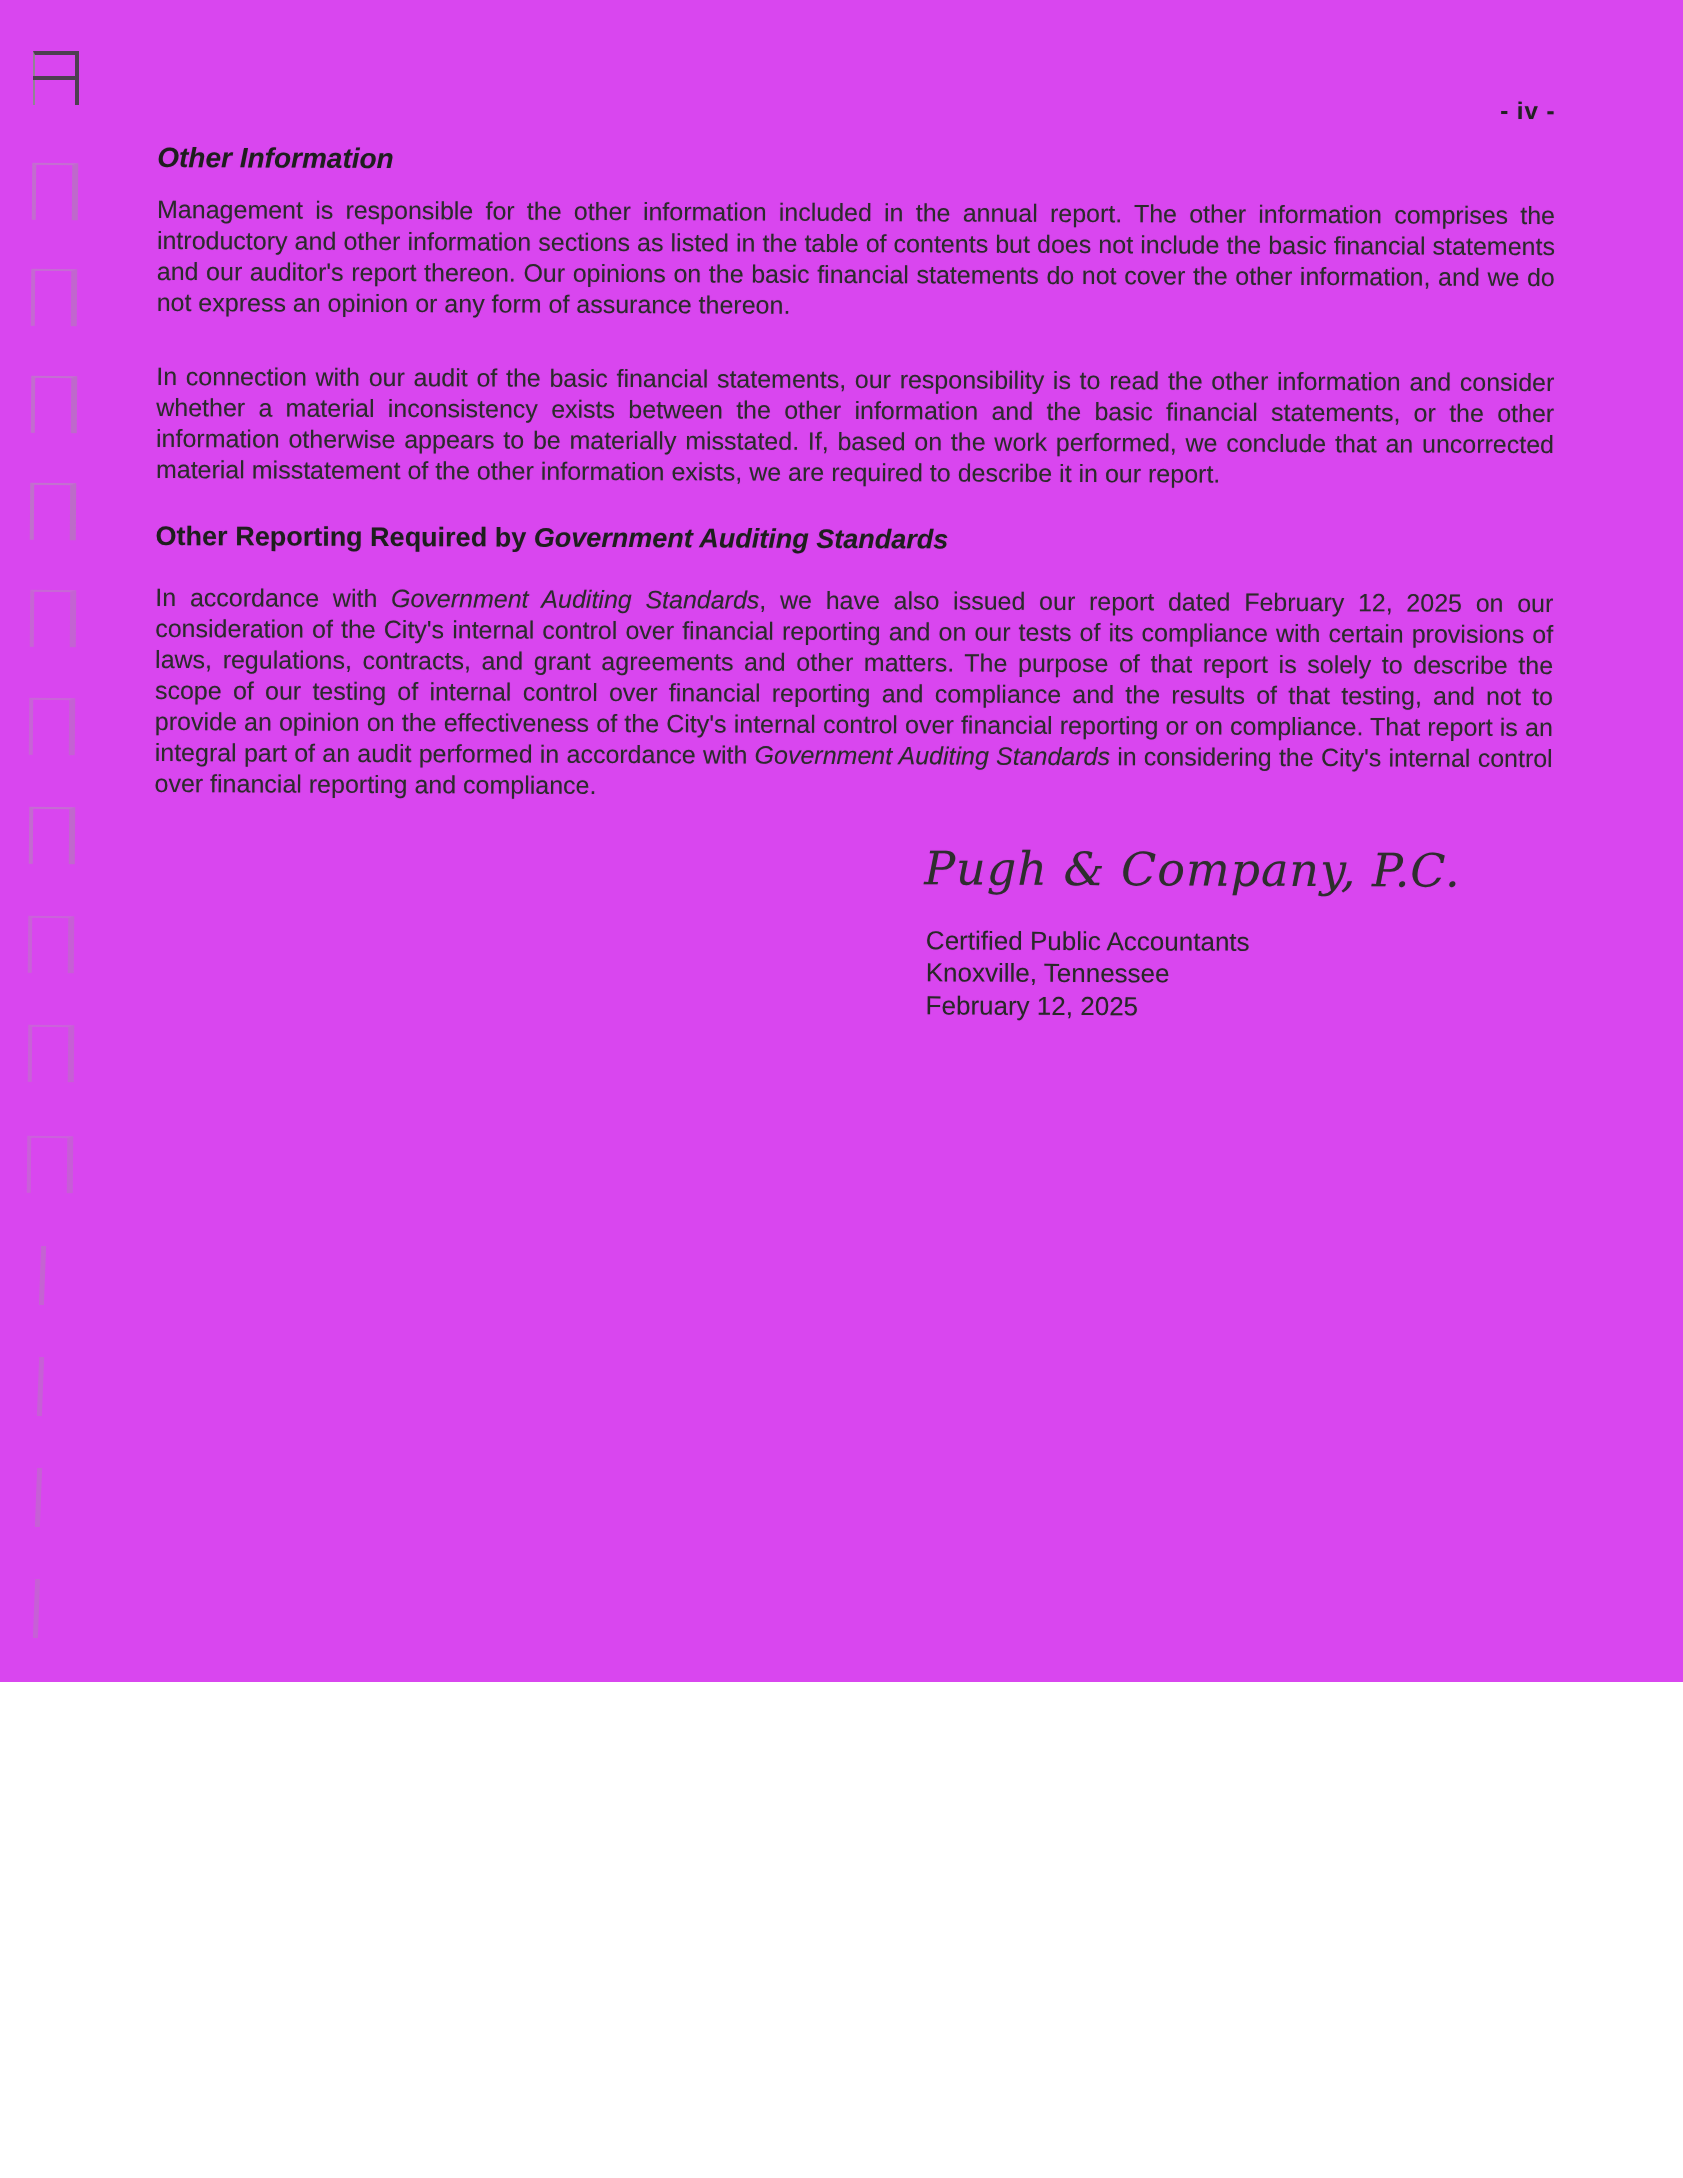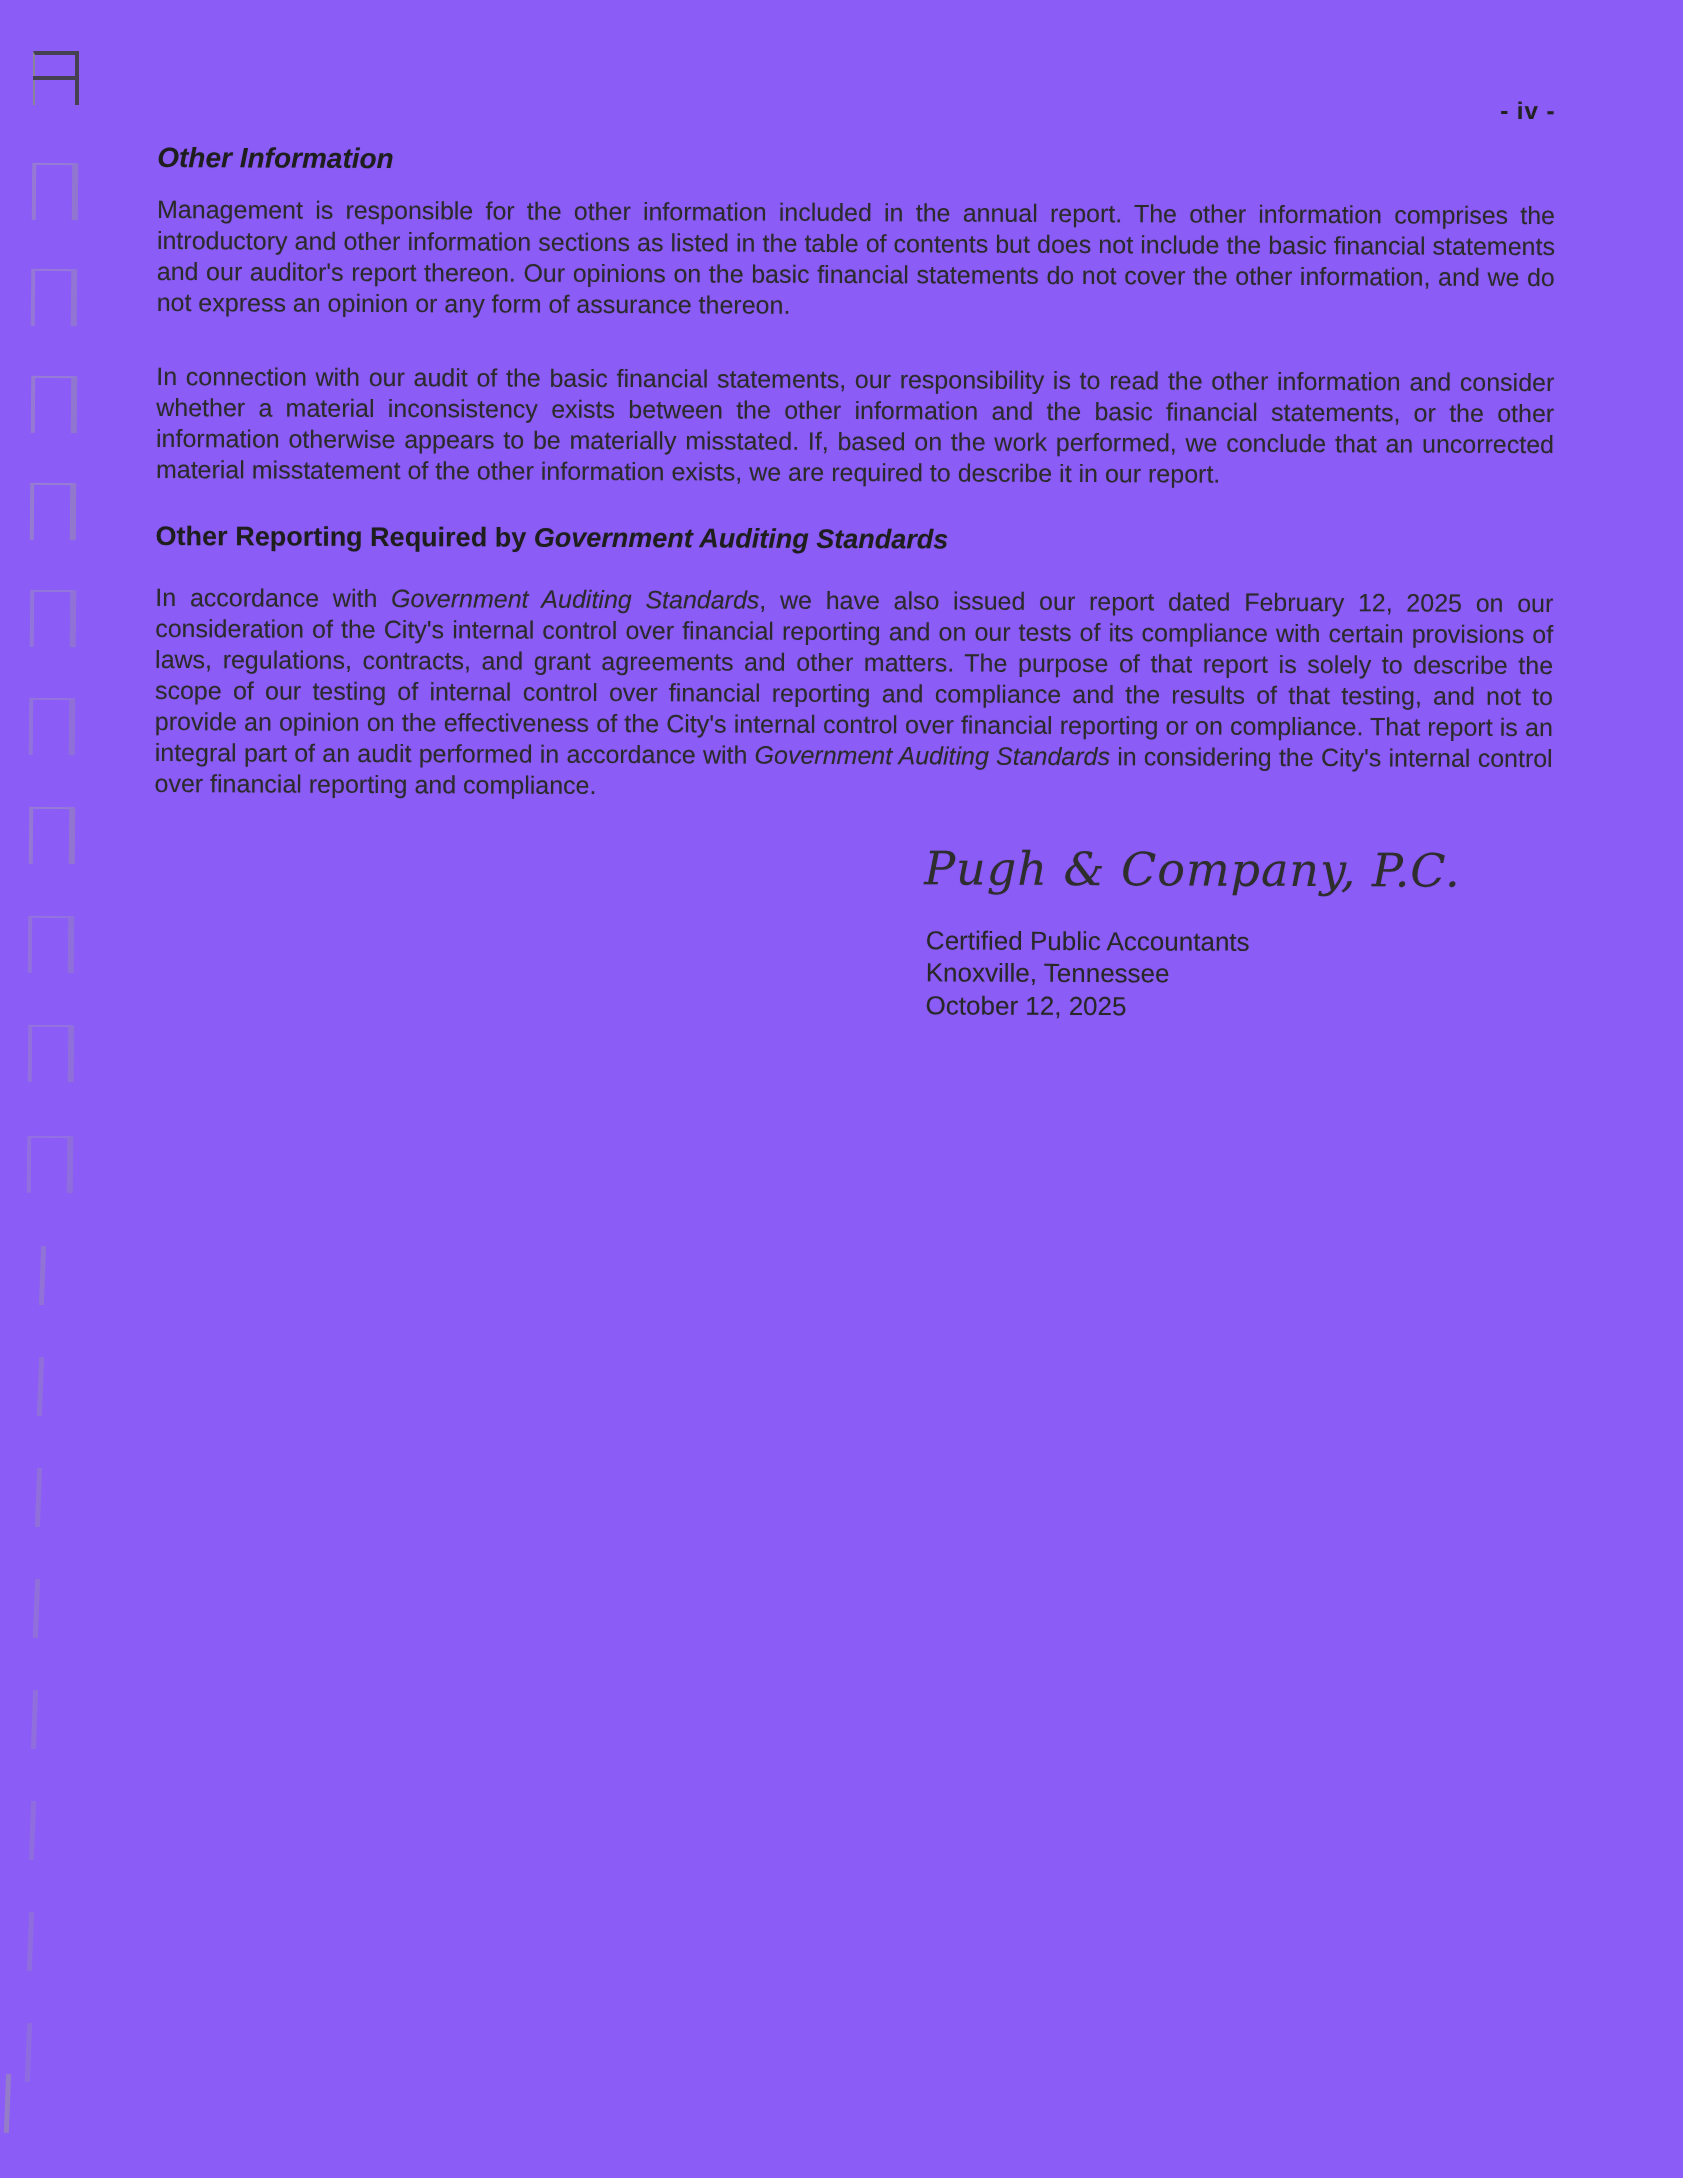--- a/index.html
+++ b/index.html
@@ -3,22 +3,22 @@
 <meta charset="utf-8">
 <style>
   html, body {
     margin: 0;
     padding: 0;
     background: #ffffff;
   }
   .page {
     position: relative;
     width: 1683px;
-    height: 2178px;
-    background: #8b5cf6;
+    height: 1682px;
+    background: #d946ef;
     overflow: hidden;
     font-family: "Liberation Sans", "DejaVu Sans", sans-serif;
     color: #262626;
   }
 
   
   #scan-marks { position: absolute; inset: 0; pointer-events: none; }
   .mark { position: absolute; filter: blur(0.4px); }
   .mark.plate {
     width: 40px; height: 50px;
@@ -153,17 +153,17 @@
     <div class="abs h2"><span>Other Reporting Required by </span><i>Government Auditing Standards</i></div>
 
     <div class="abs body-par p3"><span>In accordance with </span><i>Government Auditing Standards</i><span>, we have also issued our report dated February 12, 2025 on our consideration of the City's internal control over financial reporting and on our tests of its compliance with certain provisions of laws, regulations, contracts, and grant agreements and other matters. The purpose of that report is solely to describe the scope of our testing of internal control over financial reporting and compliance and the results of that testing, and not to provide an opinion on the effectiveness of the City's internal control over financial reporting or on compliance. That report is an integral part of an audit performed in accordance with </span><i>Government Auditing Standards</i><span> in considering the City's internal control over financial reporting and compliance.</span></div>
 
     <div class="signature-name">Pugh &amp; Company, P.C.</div>
 
     <div class="sig-line sig1">Certified Public Accountants</div>
 
     <div class="sig-line sig2">Knoxville, Tennessee</div>
 
-    <div class="sig-line sig3">October 12, 2025</div>
+    <div class="sig-line sig3">February 12, 2025</div>
 
   </div>
 </div>
 
 
 </body></html>

